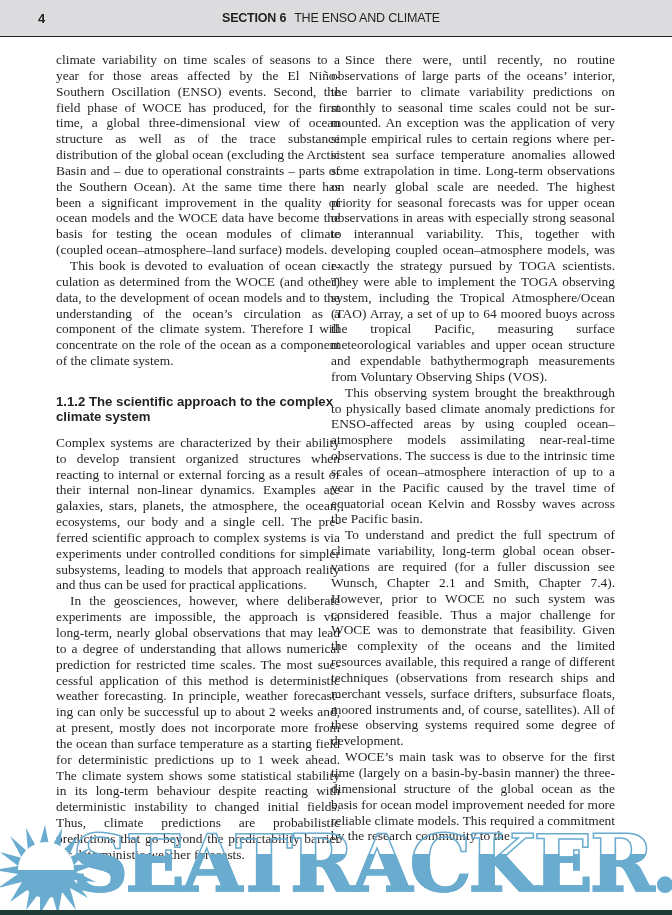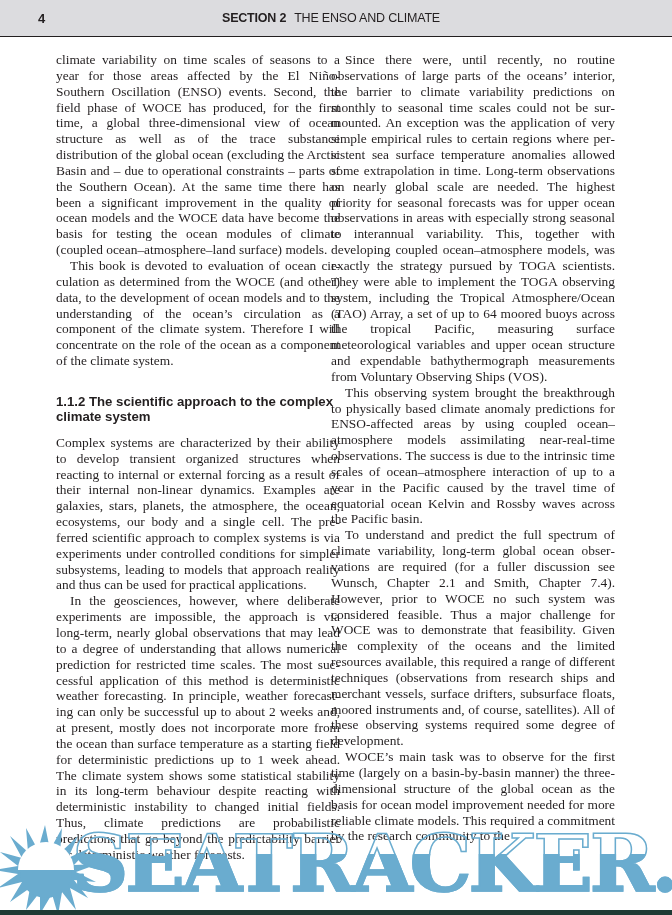--- a/index.html
+++ b/index.html
@@ -61,21 +61,21 @@
     position:absolute; left:0; top:910px; width:672px; height:5px;
     background:#1f3b35;
   }
 </style>
 </head>
 <body>
 
 <div class="header">
   <span class="page-num">4</span>
   <span class="running-head">
-    <span class="sec">SECTION 2</span><span>THE ENSO AND CLIMATE</span>
+    <span class="sec">SECTION 6</span><span>THE ENSO AND CLIMATE</span>
   </span>
 </div>
 
 <div class="col left">
   <p class="noindent">climate variability on time scales of seasons to a year for those areas affected by the El Niño-Southern Oscillation (ENSO) events. Second, the field phase of WOCE has produced, for the first time, a global three-dimensional view of ocean structure as well as of the trace substance distribution of the global ocean (excluding the Arctic Basin and – due to operational constraints – parts of the Southern Ocean). At the same time there has been a signifi­cant improvement in the quality of ocean models and the WOCE data have become the basis for testing the ocean modules of climate (coupled ocean–atmosphere–land surface) models.</p>
   <p class="indent">This book is devoted to evaluation of ocean cir­culation as determined from the WOCE (and other) data, to the development of ocean models and to the understanding of the ocean’s circulation as a component of the climate system. Therefore I will concentrate on the role of the ocean as a compo­nent of the climate system.</p>
   <div class="subhead">1.1.2 The scientific approach to the complex climate system</div>
   <p class="noindent">Complex systems are characterized by their ability to develop transient organized structures when reacting to internal or external forcing as a result of their internal non-linear dynamics. Examples are galaxies, stars, planets, the atmosphere, the ocean, ecosystems, our body and a single cell. The pre­ferred scientific approach to complex systems is via experiments under controlled conditions for simpler subsystems, leading to models that approach reality and thus can be used for practical applications.</p>
   <p class="indent">In the geosciences, however, where deliberate experiments are impossible, the approach is via long-term, nearly global observations that may lead to a degree of understanding that allows numerical prediction for restricted time scales. The most suc­cessful application of this method is deterministic weather forecasting. In principle, weather forecast­ing can only be successful up to about 2 weeks and, at present, mostly does not incorporate more from the ocean than surface temperature as a starting field for deterministic predictions up to 1 week ahead. The climate system shows some statistical stability in its long-term behaviour despite reacting with deterministic instability to changed initial fields. Thus, climate predictions are probabilistic predictions that go beyond the predictability bar­rier for deterministic weather forecasts.</p>
 </div>

